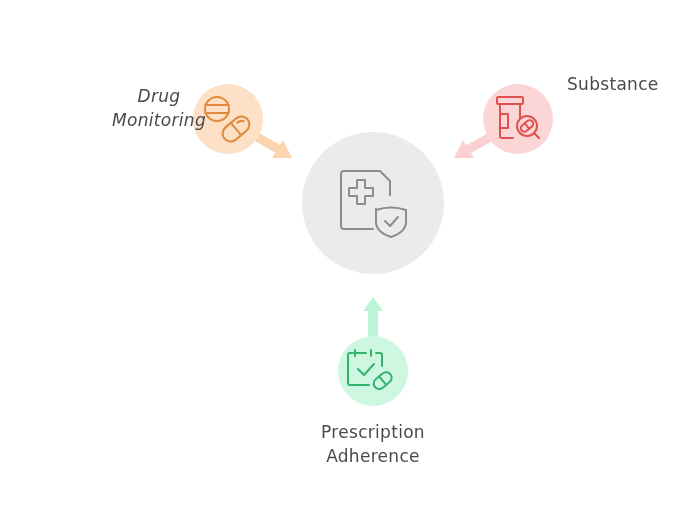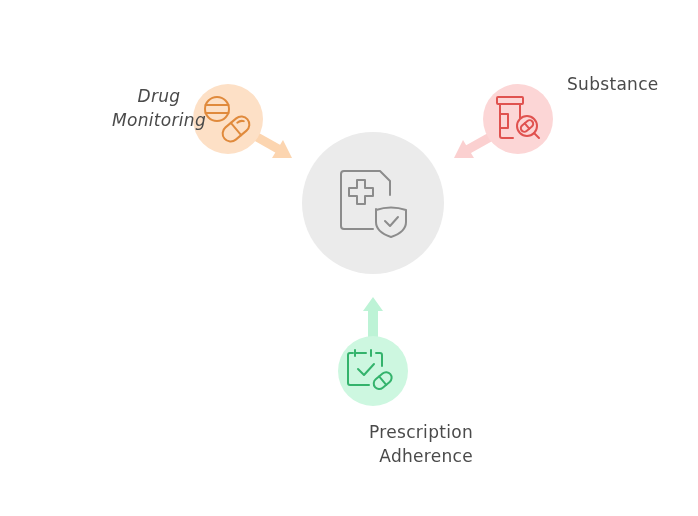--- a/index.html
+++ b/index.html
@@ -90,16 +90,16 @@
       <path d="M38 17 H42 a2 2 0 0 1 2 2 V30"></path>
       <path d="M15 17 H12 a2 2 0 0 0 -2 2 V47 a2 2 0 0 0 2 2 H31"></path>
       <path d="M20 33 l6 6 l10 -11"></path>
       <g transform="rotate(-40 45 45)">
         <rect x="35" y="39" width="20" height="11" rx="5.5"></rect>
         <line x1="45" y1="39" x2="45" y2="50"></line>
       </g>
     </g>
   </svg>
 </div>
-<div class="label" style="left:273px;top:420px;width:200px;text-align:right;">
+<div class="label" style="left:273px;top:420px;width:200px;text-align:center;">
   <div>Prescription</div>
   <div>Adherence</div>
 </div>
 
 </body></html>

